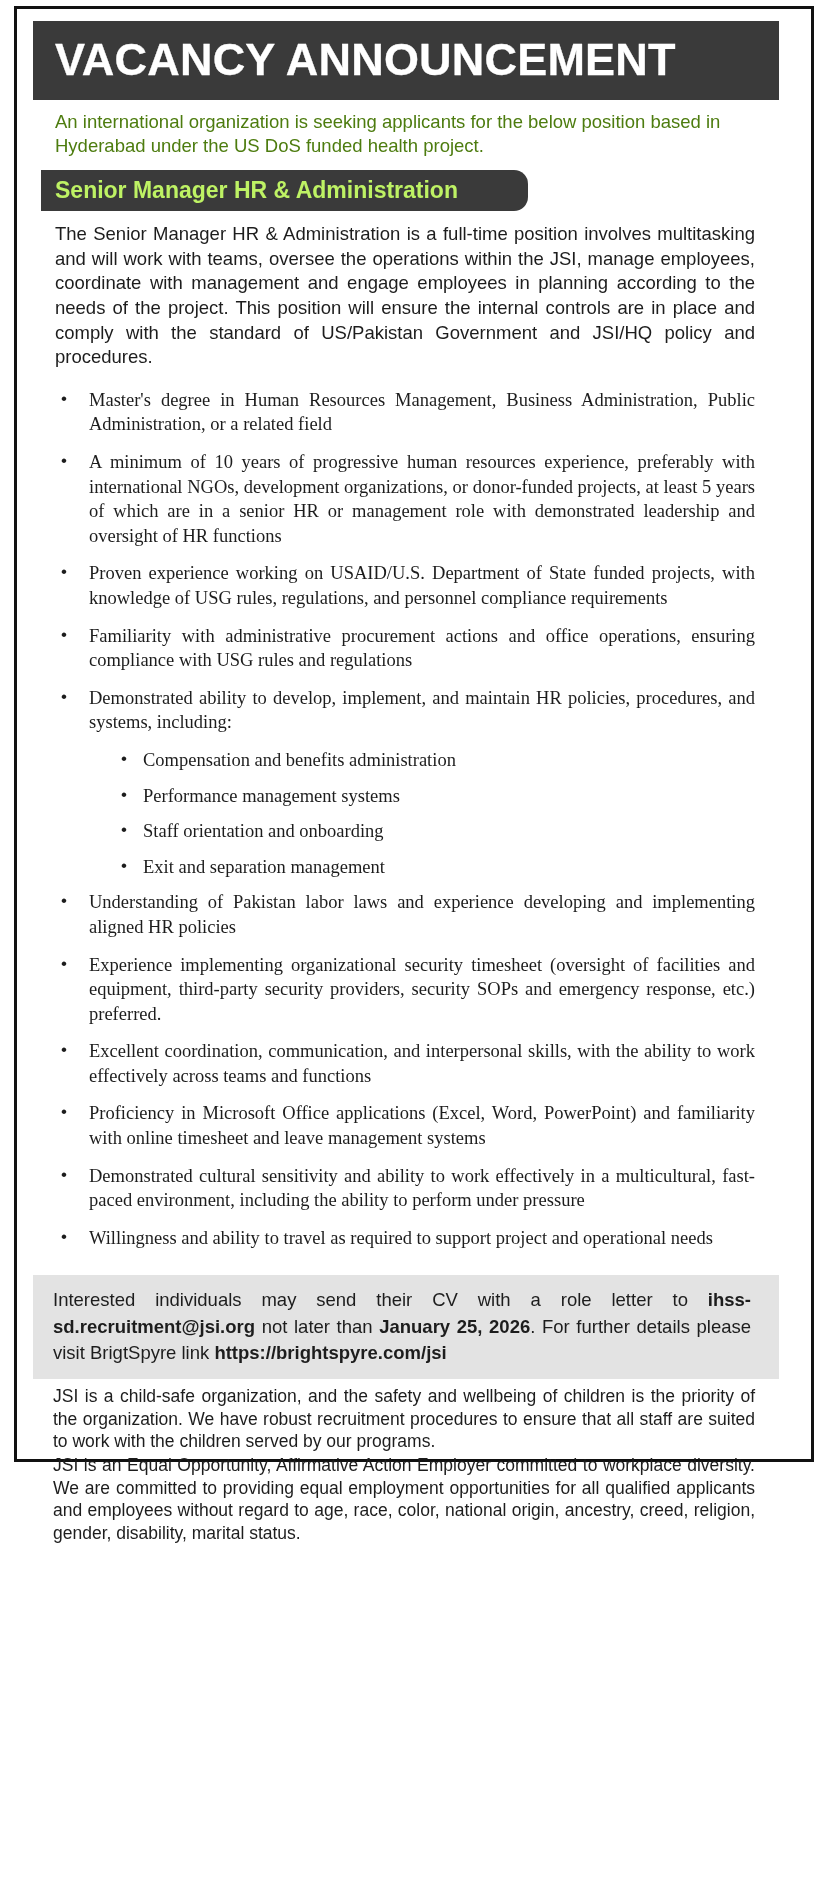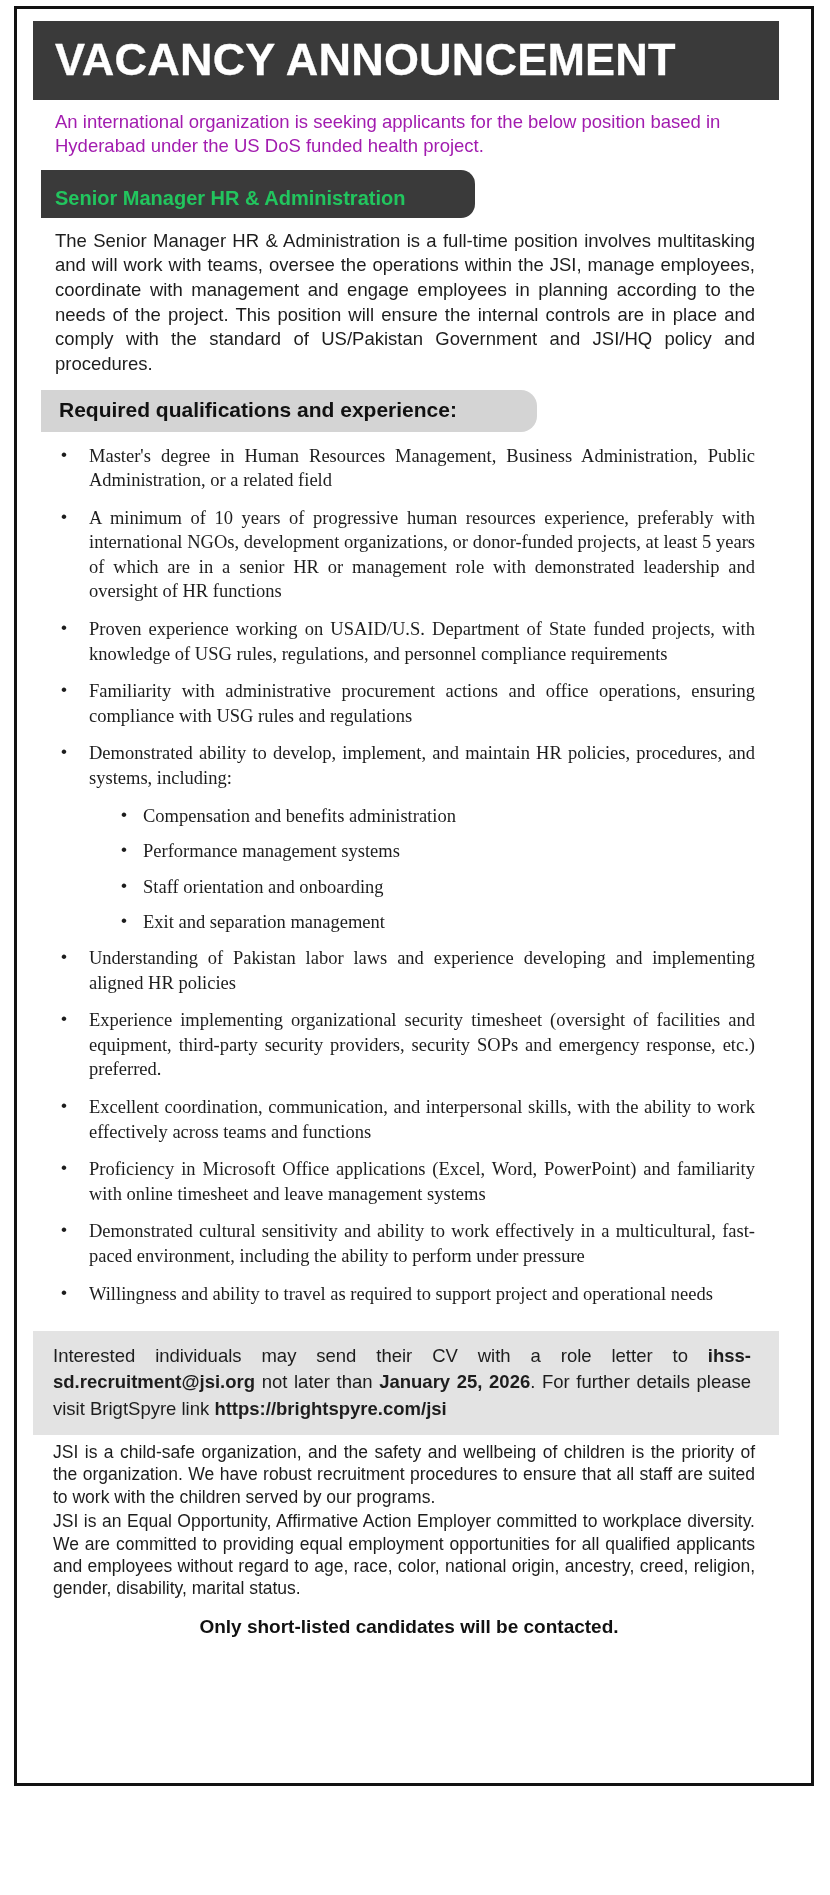--- a/index.html
+++ b/index.html
@@ -14,21 +14,21 @@
     color: #1a1a1a;
     overflow: hidden;
   }
 
   
   .ad-frame {
     position: absolute;
     left: 14px;
     top: 6px;
     width: 800px;
-    height: 1780px;
+    height: 1456px;
     border: 3px solid #111111;
     box-sizing: border-box;
     background: #ffffff;
   }
   .ad-inner {
     position: absolute;
     left: 16px;
     top: 12px;
     right: 26px;
     bottom: 10px;
@@ -50,34 +50,34 @@
     line-height: 1;
     font-family: "Liberation Sans", sans-serif;
     -webkit-text-stroke: 0.3px #ffffff;
   }
 
   
   .intro {
     padding: 10px 32px 11px 22px;
     font-size: 18.5px;
     line-height: 1.32;
-    color: #a21caf;
+    color: #4d7c0f;
   }
 
   
   .pos-wrap {
     padding: 0 0 0 8px;
   }
   .pos-title {
     display: inline-block;
     background: #3a3a3a;
-    color: #22c55e;
-    font-size: 20px;
-    font-weight: bold;
-    padding: 17px 70px 8px 14px;
+    color: #bef264;
+    font-size: 23px;
+    font-weight: bold;
+    padding: 7px 70px 8px 14px;
     border-radius: 0 14px 14px 0;
     line-height: 1.15;
   }
 
   
   .jobdesc {
     padding: 11px 30px 8px 22px;
     font-size: 18.5px;
     line-height: 1.33;
     text-align: justify;
@@ -178,23 +178,20 @@
     </div>
 
     <div class="intro">An international organization is seeking applicants for the below position based in Hyderabad under the US DoS funded health project.</div>
 
     <div class="pos-wrap">
       <div class="pos-title">Senior Manager HR &amp; Administration</div>
     </div>
 
     <div class="jobdesc">The Senior Manager HR &amp; Administration is a full-time position involves multitasking and will work with teams, oversee the operations within the JSI, manage employees, coordinate with management and engage employees in planning according to the needs of the project. This position will ensure the internal controls are in place and comply with the standard of US/Pakistan Government and JSI/HQ policy and procedures.</div>
 
-    <div class="sec-wrap">
-      <div class="sec-header">Required qualifications and experience:</div>
-    </div>
 
     <div class="req-list" id="req-list">
         <div class="bullet-row">
           <span class="bullet-dot">•</span>
           <span class="bullet-text">Master's degree in Human Resources Management, Business Administration, Public Administration, or a related field</span>
         </div>
         <div class="bullet-row">
           <span class="bullet-dot">•</span>
           <span class="bullet-text">A minimum of 10 years of progressive human resources experience, preferably with international NGOs, development organizations, or donor-funded projects, at least 5 years of which are in a senior HR or management role with demonstrated leadership and oversight of HR functions</span>
         </div>
@@ -254,16 +251,15 @@
 
     <div class="apply-box">
       <span>Interested individuals may send their CV with a role letter to </span><b>ihss-sd.recruitment@jsi.org</b><span> not later than </span><b>January 25, 2026</b><span>. For further details please visit BrigtSpyre link </span><b>https://brightspyre.com/jsi</b>
     </div>
 
     <div class="footer">
       <p class="para1">JSI is a child-safe organization, and the safety and wellbeing of children is the priority of the organization. We have robust recruitment procedures to ensure that all staff are suited to work with the children served by our programs.</p>
       <p class="para2">JSI is an Equal Opportunity, Affirmative Action Employer committed to workplace diversity. We are committed to providing equal employment opportunities for all qualified applicants and employees without regard to age, race, color, national origin, ancestry, creed, religion, gender, disability, marital status.</p>
     </div>
 
-    <div class="shortlist">Only short-listed candidates will be contacted.</div>
 
   </div>
 </div>
 
 </body></html>

